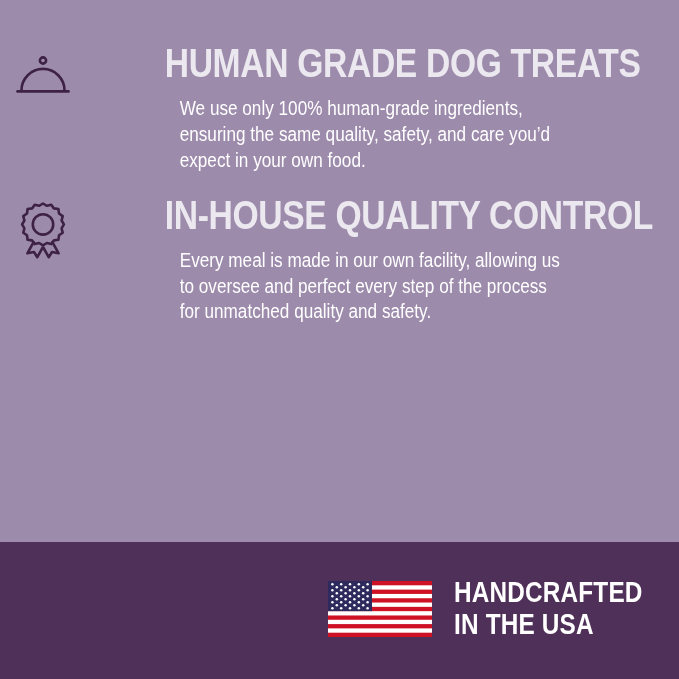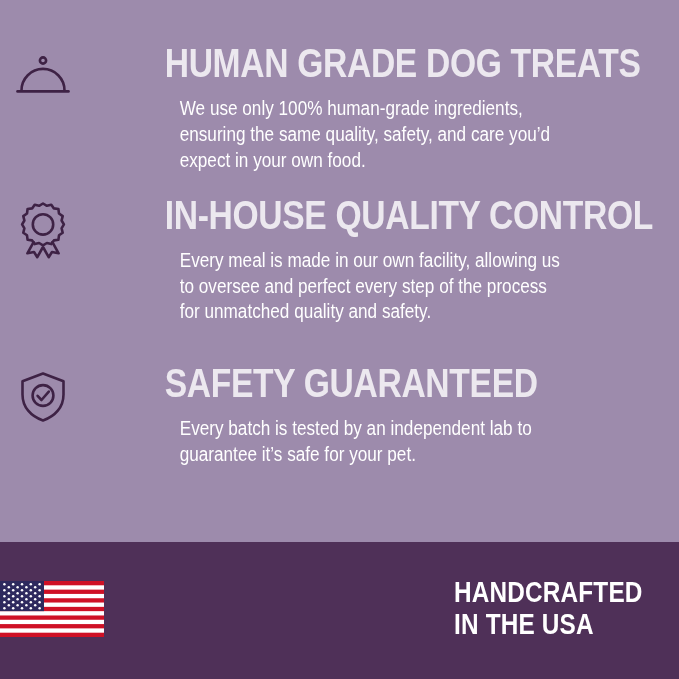--- a/index.html
+++ b/index.html
@@ -69,21 +69,21 @@
     max-width:560px;
   }
   .feature-body div { white-space:nowrap; }
 
   
   .banner {
     flex:1 1 auto;
     background:#4f3058;
     display:flex;
     align-items:center;
-    justify-content:space-between;
+    justify-content:flex-end;
     gap:22px;
     padding-bottom:4px;
   }
   .flag {
     width:104px;
     height:56px;
     display:block;
     flex:0 0 auto;
   }
   .flag svg { display:block; width:104px; height:56px; }
@@ -135,34 +135,20 @@
         </svg>
       </span>
       <div class="feature-head">IN-HOUSE QUALITY CONTROL</div>
       <div class="feature-body">
         <div>Every meal is made in our own facility, allowing us</div>
         <div>to oversee and perfect every step of the process</div>
         <div>for unmatched quality and safety.</div>
       </div>
     </div>
 
-    <div class="feature">
-      <span class="feature-icon">
-        <svg viewBox="0 0 62 62" fill="none" stroke="#3e2245" stroke-width="2.6" stroke-linecap="round" stroke-linejoin="round">
-          <path d="M31 7.5L10.5 15.2v13.2c0 12.8 8.4 21.9 20.5 26.1 12.1-4.2 20.5-13.3 20.5-26.1V15.2z"></path>
-          <circle cx="31" cy="29.5" r="10.4"></circle>
-          <path d="M25.6 29.8l3.9 4.2 7.3-8.4"></path>
-        </svg>
-      </span>
-      <div class="feature-head">SAFETY GUARANTEED</div>
-      <div class="feature-body">
-        <div>Every batch is tested by an independent lab to</div>
-        <div>guarantee it’s safe for your pet.</div>
-      </div>
-    </div>
 
   </div>
 
   <div class="banner">
     <span class="flag">
       <svg viewBox="0 0 104 56">
         <rect x="0" y="0" width="104" height="56" fill="#cf1126"></rect>
         <g fill="#ffffff">
           <rect x="0" y="4.31" width="104" height="4.31"></rect>
           <rect x="0" y="12.92" width="104" height="4.31"></rect>

